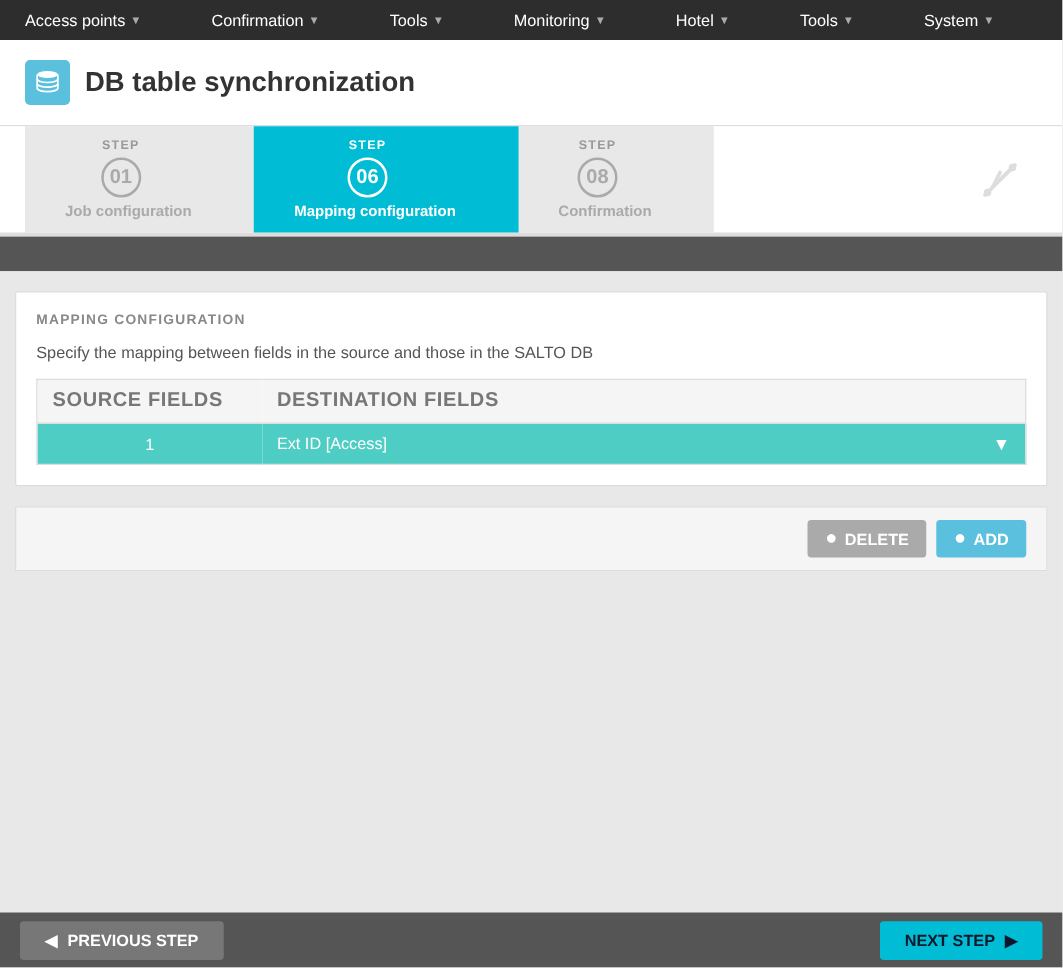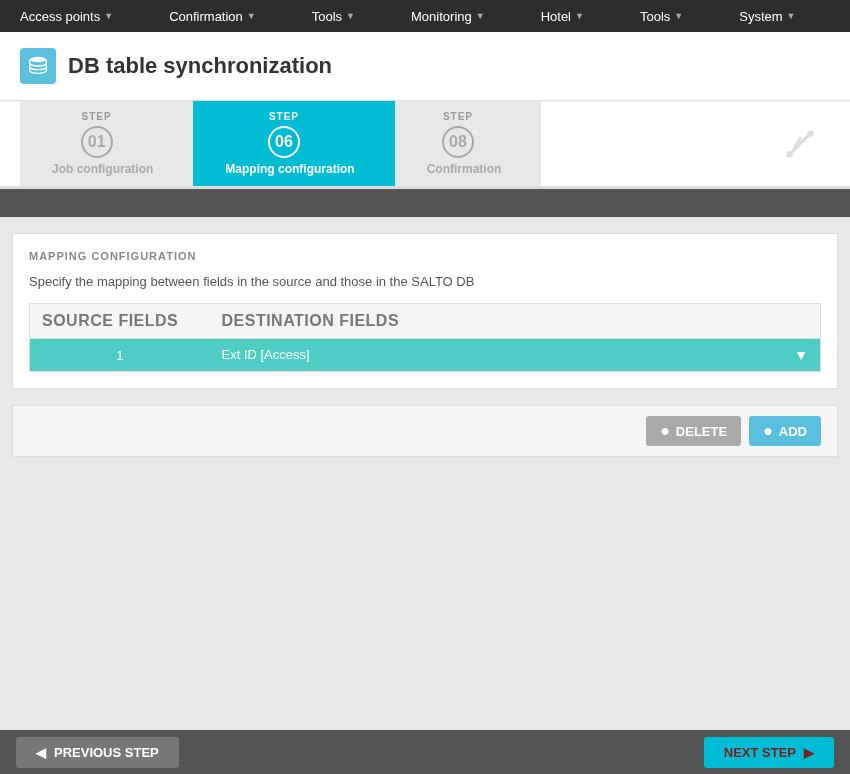--- a/index.html
+++ b/index.html
@@ -66,21 +66,21 @@
       background: #fff;
       display: flex;
       padding: 0 20px;
       border-bottom: 3px solid #ddd;
       position: relative;
     }
     .step-item {
       display: flex;
       flex-direction: column;
       align-items: center;
-      padding: 10px 40px 10px 20px;
+      padding: 10px 50px 10px 20px;
       cursor: pointer;
       position: relative;
       min-width: 140px;
     }
     .step-item.active {
       background: #00bcd4;
       color: white;
     }
     .step-item.inactive {
       background: #e8e8e8;
@@ -245,21 +245,21 @@
       display: flex;
       align-items: center;
       gap: 8px;
     }
     .btn-prev {
       background: #777;
       color: #fff;
     }
     .btn-next {
       background: #00bcd4;
-      color: #7f1d1d;
+      color: #0f172a;
     }
 
     
     .scroll-area::-webkit-scrollbar { width: 8px; }
     .scroll-area::-webkit-scrollbar-track { background: #ddd; }
     .scroll-area::-webkit-scrollbar-thumb { background: #aaa; }
   </style>
 </head>
 <body>
 

